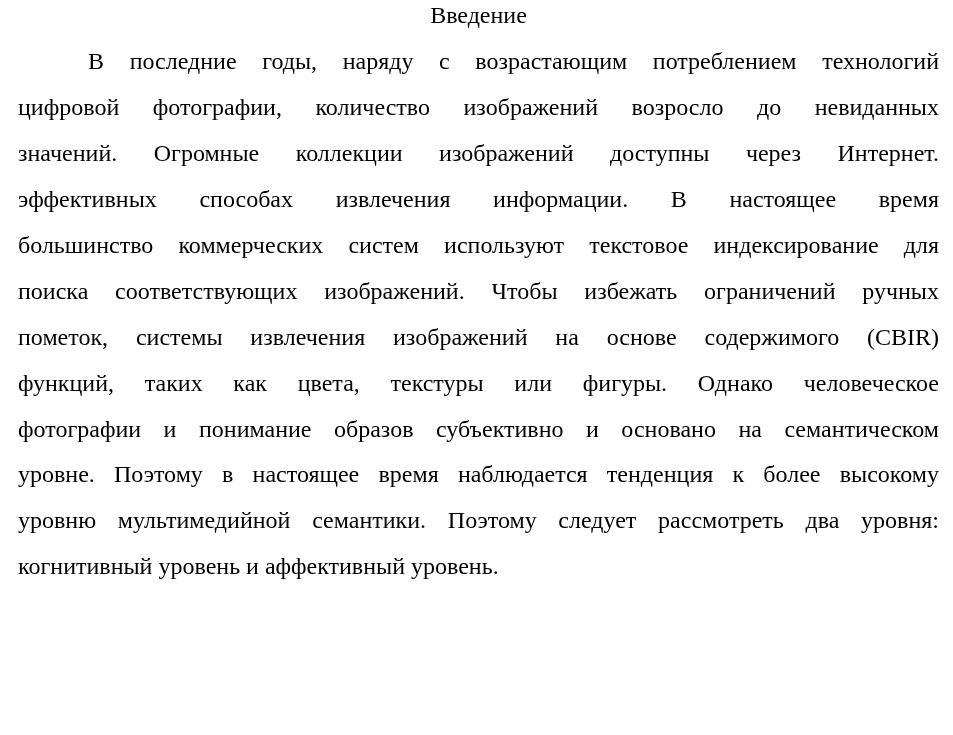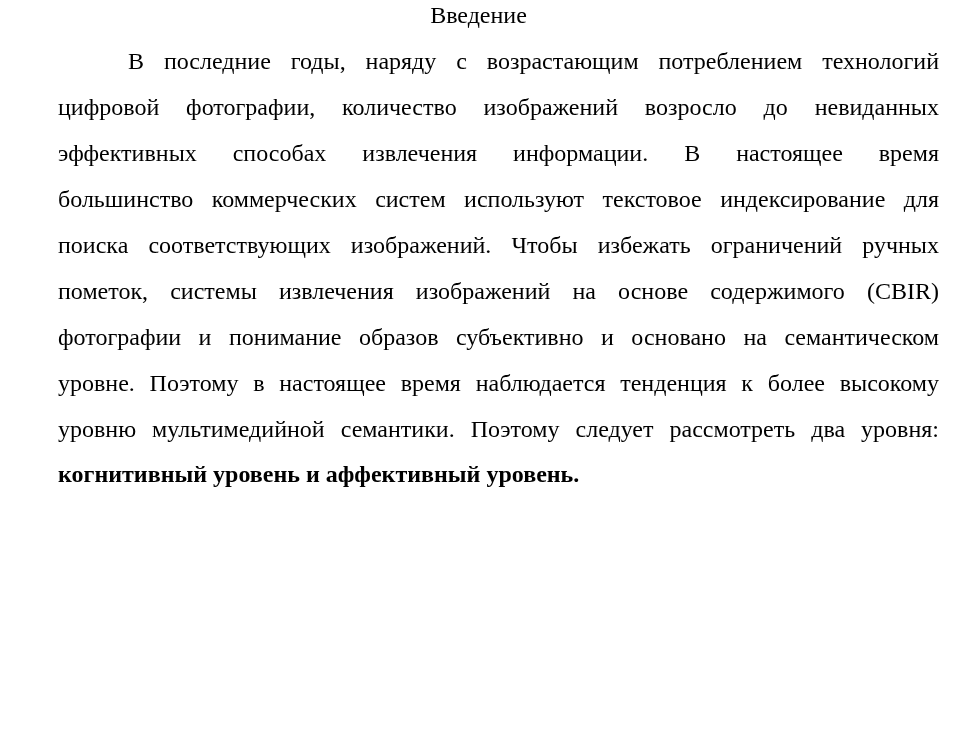--- a/index.html
+++ b/index.html
@@ -26,40 +26,40 @@
   .doc-title {
     text-align: center;
     font-weight: normal;
     font-size: 24px;
     margin: 0;
   }
   .line {
     text-align: justify;
     text-align-last: justify;
     white-space: normal;
-    margin-left: 40px;
   }
   .line.first {
     text-indent: 70px;
   }
   .line.last {
     text-align-last: left;
-    font-weight: bold;
   }
 </style>
 </head>
 <body>
 
 <div class="page">
   <h1 class="doc-title">Введение</h1>
   <div class="paragraph">
     <div class="line first">В последние годы, наряду с возрастающим потреблением технологий</div>
     <div class="line">цифровой фотографии, количество изображений возросло до невиданных</div>
+    <div class="line">значений. Огромные коллекции изображений доступны через Интернет.</div>
     <div class="line">эффективных способах извлечения информации. В настоящее время</div>
     <div class="line">большинство коммерческих систем используют текстовое индексирование для</div>
     <div class="line">поиска соответствующих изображений. Чтобы избежать ограничений ручных</div>
     <div class="line">пометок, системы извлечения изображений на основе содержимого (CBIR)</div>
+    <div class="line">функций, таких как цвета, текстуры или фигуры. Однако человеческое</div>
     <div class="line">фотографии и понимание образов субъективно и основано на семантическом</div>
     <div class="line">уровне. Поэтому в настоящее время наблюдается тенденция к более высокому</div>
     <div class="line">уровню мультимедийной семантики. Поэтому следует рассмотреть два уровня:</div>
     <div class="line last">когнитивный уровень и аффективный уровень.</div>
   </div>
 </div>
 
 </body></html>

